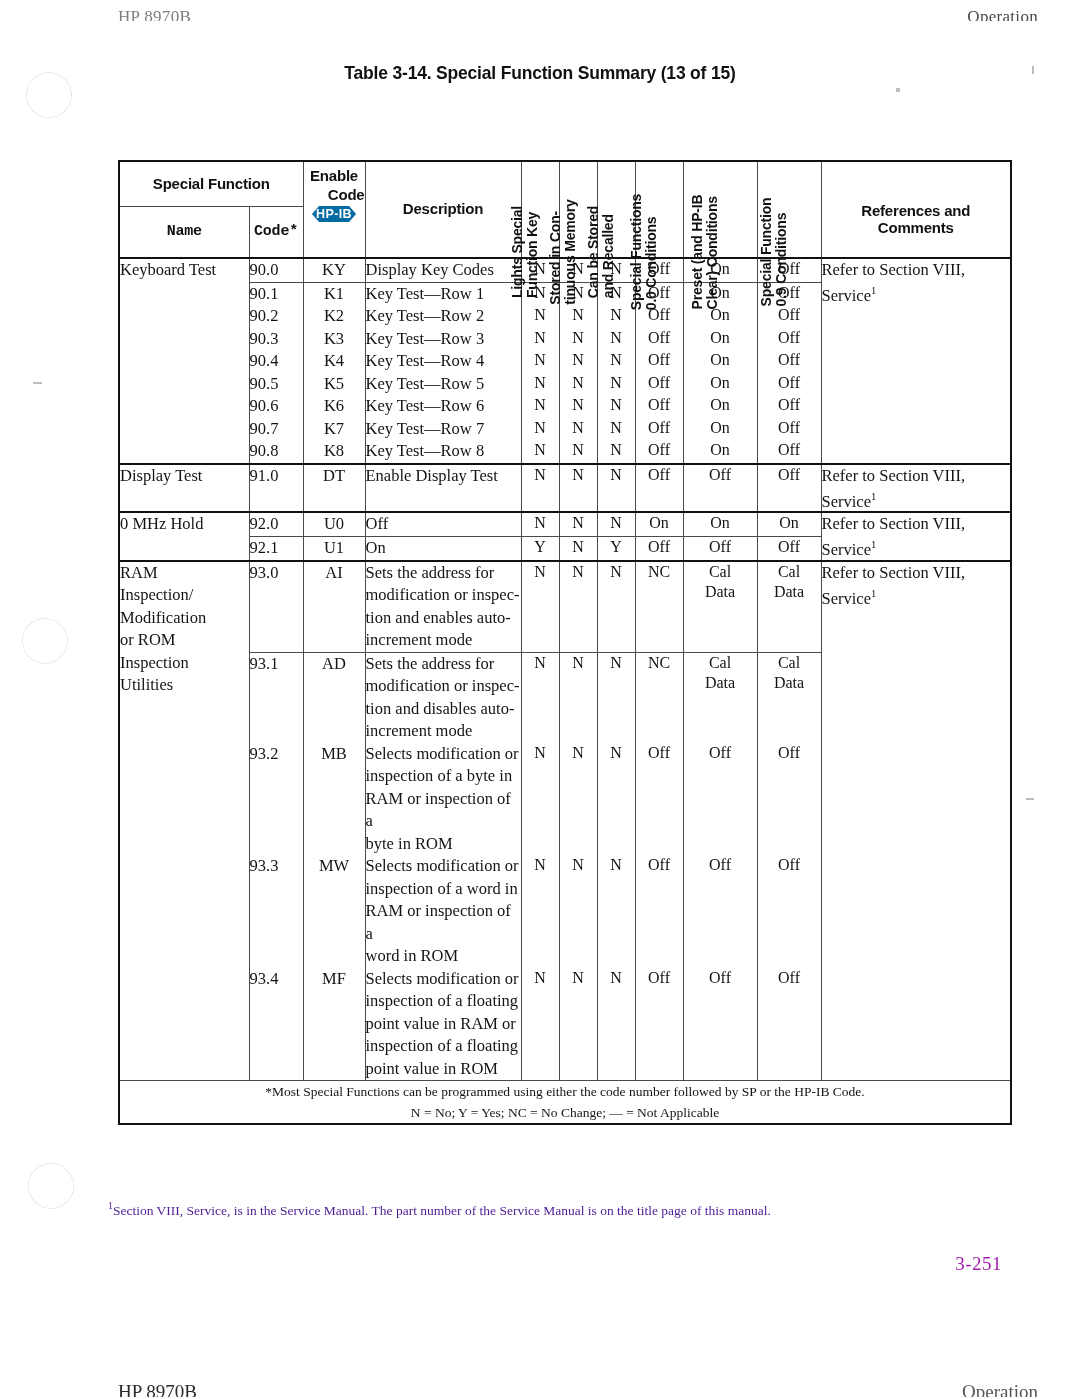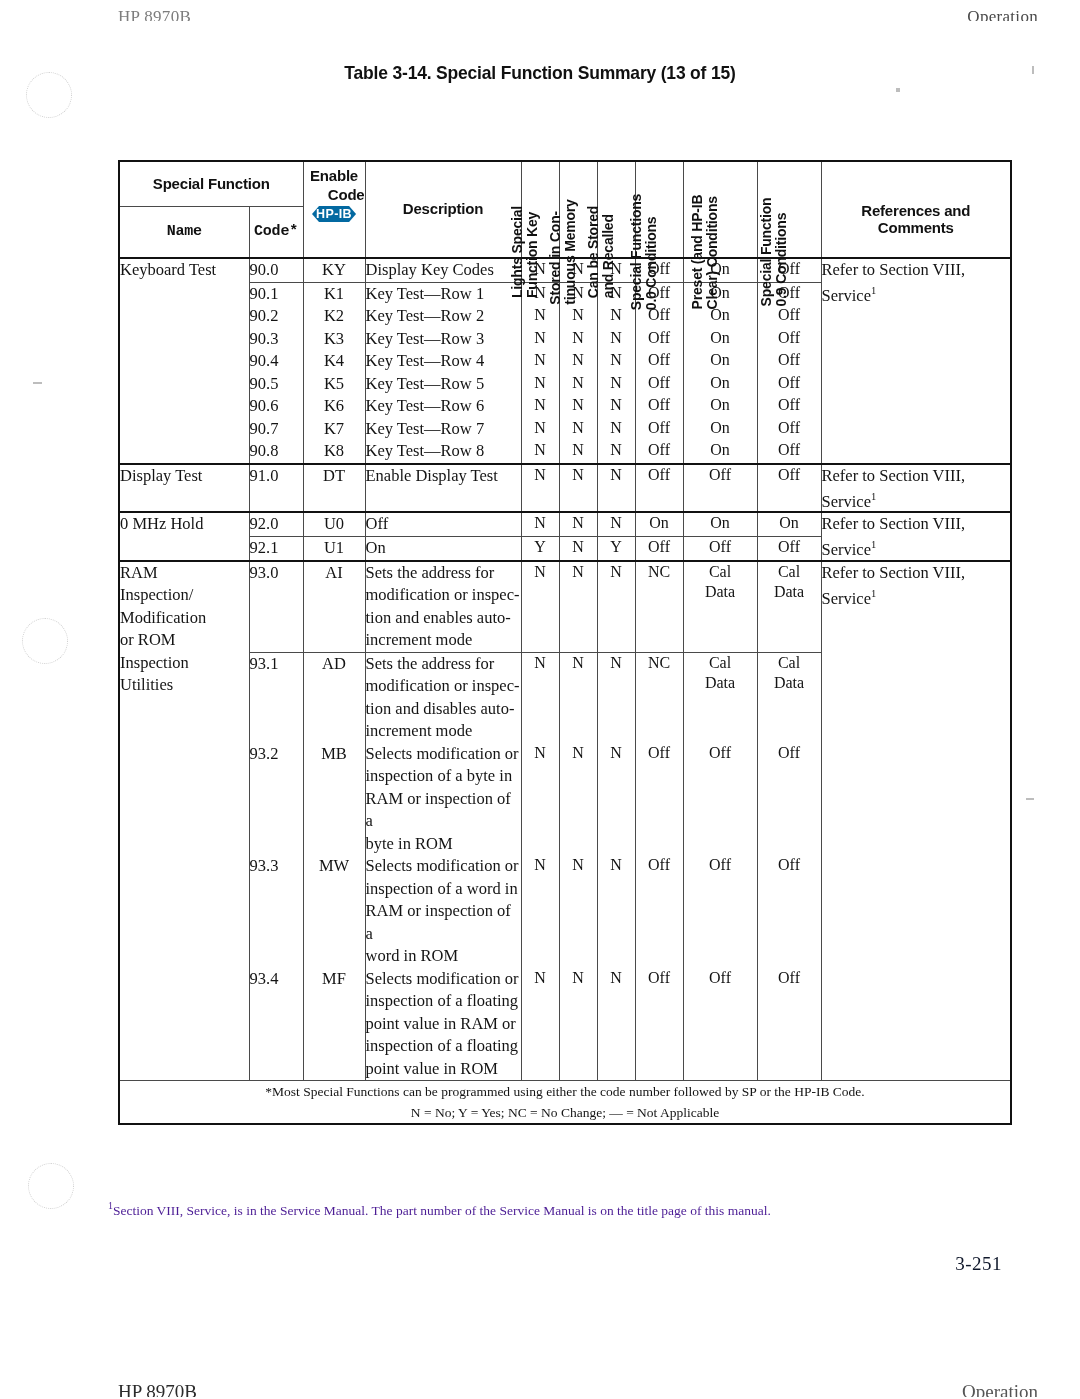--- a/index.html
+++ b/index.html
@@ -32,21 +32,21 @@
   }
   .running-head.left  { left: 118px; color:#7d7d7d; }
   .running-head.right { right: 42px; }
 
   .page-number {
     position: absolute;
     right: 78px;
     top: 1253px;
     font-size: 19px;
     letter-spacing: .5px;
-    color: #0f172a;
+    color: #a21caf;
   }
 
   .page-footer {
     position: absolute;
     bottom: 2px;
     font-size: 19px;
     color: #2b2b2b;
     height: 16px;
     overflow: hidden;
     line-height: 21px;

